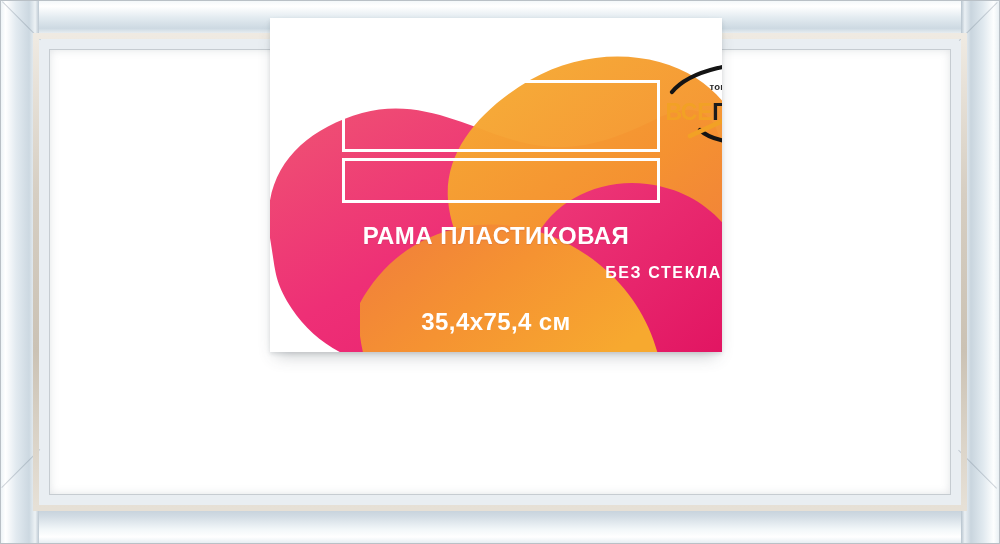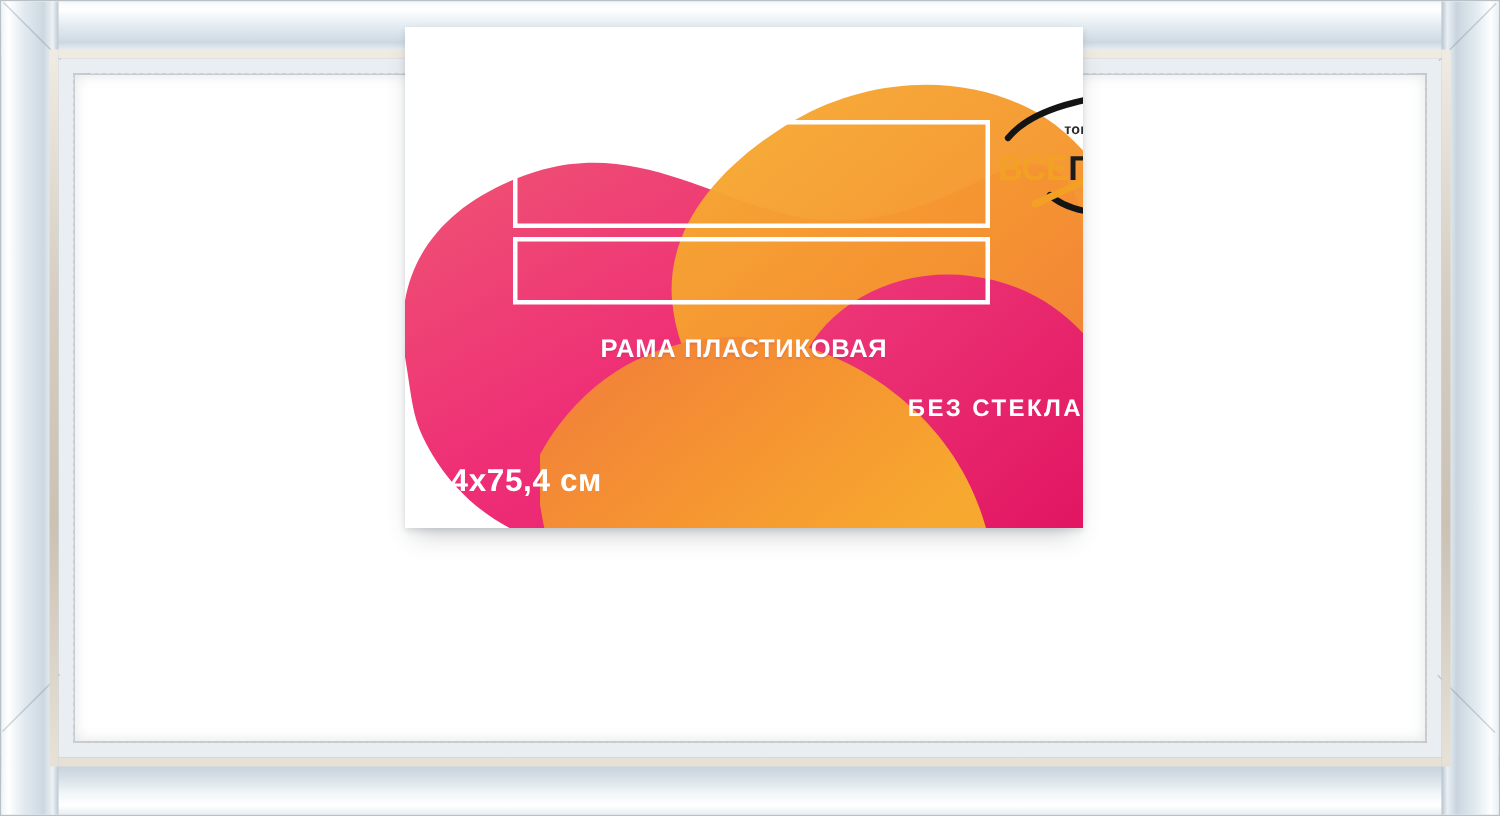--- a/index.html
+++ b/index.html
@@ -165,40 +165,40 @@
   #box-size{
     left:72px;top:140px;width:318px;height:45px;
   }
   .label-block{position:absolute;left:0;top:0;width:452px;height:334px;}
 
   #title-main{
     position:absolute;left:0;right:0;top:206px;
     text-align:center;
     color:#ffffff;
     font-weight:700;
-    font-size:17px;
+    font-size:24px;
     letter-spacing:.5px;
     line-height:1;
     text-shadow:0 1px 1px rgba(140,50,70,.18);
   }
   #title-sub{
     position:absolute;left:0;right:0;top:247px;
     text-align:right;
     color:#ffffff;
     font-weight:700;
     font-size:16px;
     letter-spacing:1.6px;
     line-height:1;
   }
   #size-text{
     position:absolute;left:0;right:0;top:292px;
-    text-align:left;
+    text-align:center;
     color:#ffffff;
     font-weight:700;
-    font-size:21px;
+    font-size:24px;
     letter-spacing:.4px;
     line-height:1;
   }
 
   
   #logo{
     position:absolute;
     left:386px;top:38px;
     width:226px;height:92px;
   }

